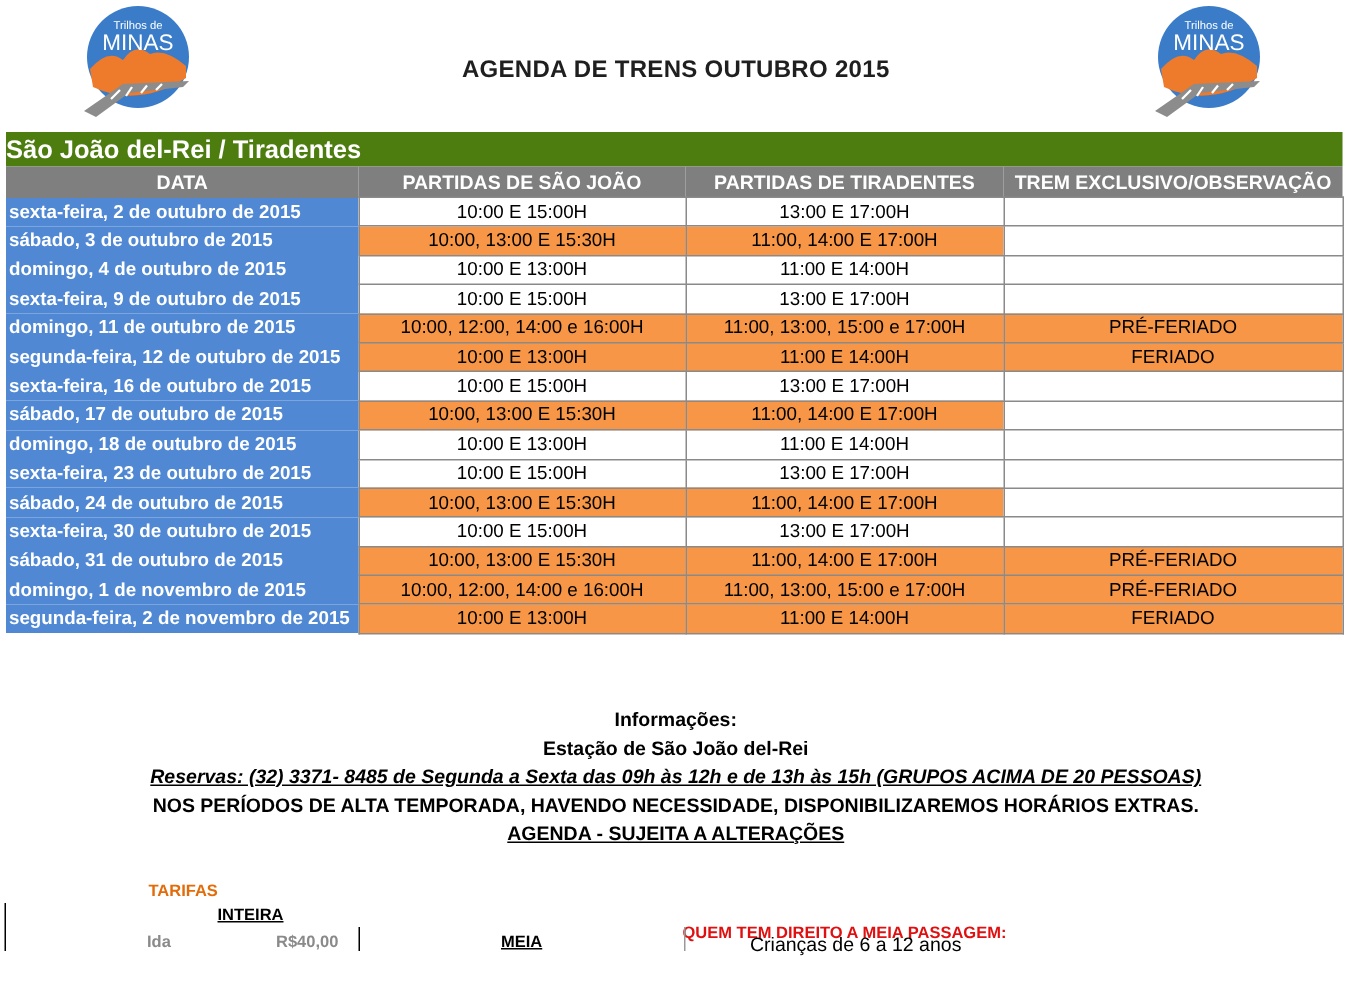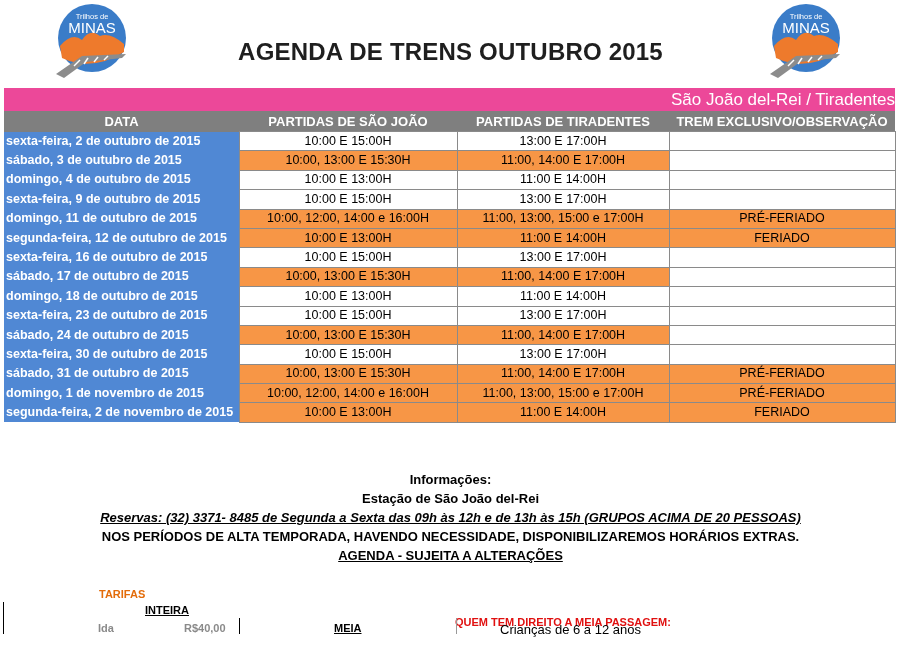--- a/index.html
+++ b/index.html
@@ -1,22 +1,22 @@
 <!DOCTYPE html>
 <html><head>
 <meta charset="utf-8">
 <style>
   html,body{margin:0;padding:0;background:#ffffff;}
   body{width:901px;height:659px;position:relative;overflow:hidden;font-family:"Liberation Sans","DejaVu Sans",sans-serif;color:#000;}
   .logo{position:absolute;top:2px;width:80px;height:80px;}
   .logo.left{left:52px;}
   .logo.right{left:766px;}
-  .page-title{position:absolute;left:0;width:901px;top:38px;text-align:center;font-weight:bold;font-size:24px;color:#1f1f1f;letter-spacing:0.2px;}
+  .page-title{position:absolute;left:0;width:901px;top:38px;text-align:center;font-weight:bold;font-size:16px;color:#1f1f1f;letter-spacing:0.2px;}
   .sched{position:absolute;left:4px;top:88px;width:891px;}
-  .route-bar{height:23px;background:#ec4899;color:#fff;font-weight:normal;font-size:17px;text-align:right;line-height:23px;}
+  .route-bar{height:23px;background:#4d7c0f;color:#fff;font-weight:bold;font-size:17px;text-align:left;line-height:23px;}
   table{border-collapse:collapse;width:891px;table-layout:fixed;}
   th{background:#7f7f7f;color:#fff;font-size:13px;font-weight:bold;height:20px;padding:0;text-align:center;white-space:nowrap;border:none;}
   td{height:18.4px;padding:0;font-size:12.5px;text-align:center;border:1px solid #8a8a8a;white-space:nowrap;line-height:17px;}
   td.date{background:#5088d4;color:#fff;font-weight:bold;text-align:left;padding-left:2px;border:none;font-size:12.5px;}
   tr.hl td.c{background:#f79646;margin-top:40px;}
   tr.plain td.c{background:#fff;}
   .info{position:absolute;left:0;width:901px;text-align:center;font-weight:bold;font-size:13px;}
   .u{text-decoration:underline;}
   .i{font-style:italic;}
   .tar-label{position:absolute;left:99px;top:588px;color:#e36c0a;font-weight:bold;font-size:11px;}

